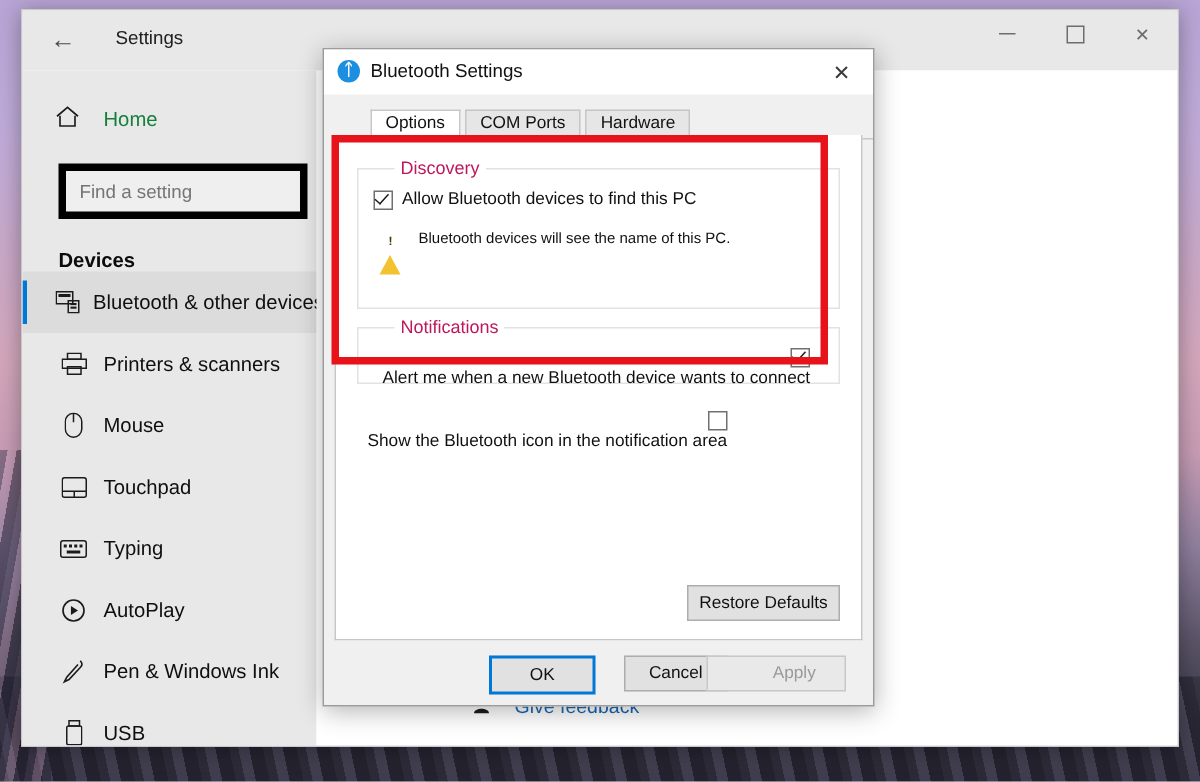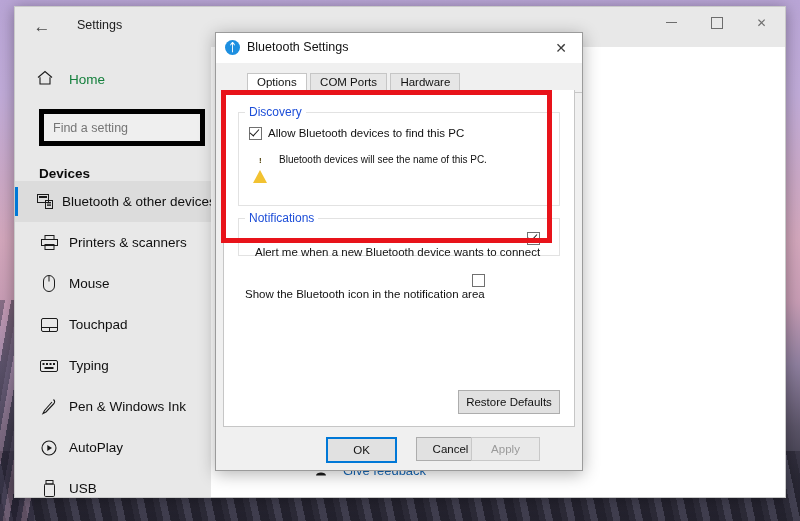--- a/index.html
+++ b/index.html
@@ -74,21 +74,21 @@
     justify-content:center;font-size:14px;color:#3b3b3b;cursor:pointer;}
 
   #tabstrip{position:relative;height:20px;margin:8px 0 0 7px;border-bottom:1px solid #c6c6c6;padding-left:24px;}
   .tab{display:inline-block;padding:2px 9px 3px 9px;font-size:11.5px;color:#111;border:1px solid #c6c6c6;
     background:#e6e6e6;margin-right:-1px;position:relative;top:0;cursor:pointer;}
   .tab.active{background:#fff;border-bottom-color:#fff;}
 
   #tab-pane{position:absolute;left:7px;right:7px;top:57px;bottom:43px;background:#fff;border:1px solid #c6c6c6;border-top:none;}
 
   .group{position:absolute;left:14px;right:14px;border:1px solid #e2e2e2;}
-  .group-title{position:absolute;top:-8px;left:6px;background:#fff;padding:0 4px;font-size:12px;color:#1d4ed8;}
+  .group-title{position:absolute;top:-8px;left:24px;background:#fff;padding:0 4px;font-size:12px;color:#be185d;}
   #group-discovery{top:22px;height:92px;}
   #group-notify{top:128px;height:36px;}
 
   .chk-row{display:flex;align-items:flex-end;position:absolute;}
   .cb{width:11px;height:11px;border:1px solid #707070;background:#fff;display:inline-block;position:relative;
     flex:0 0 auto;margin-top:2px;cursor:pointer;}
   .cb.checked::after{content:"";position:absolute;left:2px;top:-1px;width:4px;height:8px;
     border:solid #1b1b1b;border-width:0 1.6px 1.6px 0;transform:rotate(42deg);}
   .chk-label{font-size:11.5px;color:#111;margin-left:6px;line-height:14px;white-space:nowrap;}
 
@@ -103,21 +103,21 @@
   #chk-show{position:absolute;left:15px;top:182px;flex-direction:column;}
 
   #restore-btn{position:absolute;right:14px;bottom:12px;width:100px;height:22px;background:#e1e1e1;
     border:1px solid #adadad;font-size:11.5px;color:#111;display:flex;align-items:center;justify-content:center;cursor:pointer;}
 
   #dlg-footer{position:absolute;left:0;right:0;bottom:0;height:43px;background:#f0f0f0;}
   .dbtn{position:absolute;top:10px;width:67px;height:22px;border:1px solid #adadad;background:#e1e1e1;
     font-size:11.5px;color:#111;display:flex;align-items:center;justify-content:center;cursor:pointer;}
   #btn-ok{right:185px;border:2px solid #0078d7;background:#e1e1e1;}
   #btn-cancel{right:97px;margin-left:28px;}
-  #btn-apply{right:42px;color:#9a9a9a;background:#e9e9e9;border-color:#c8c8c8;}
+  #btn-apply{right:18px;color:#9a9a9a;background:#e9e9e9;border-color:#c8c8c8;padding-left:24px;}
 
   
   #red-box{position:absolute;left:206px;top:83px;width:331px;height:153px;border:5px solid #e8131a;
     box-sizing:border-box;pointer-events:none;}
 </style>
 </head>
 <body>
 
 <div id="desktop">
   <div class="ridge"></div>
@@ -218,36 +218,36 @@
             <rect x="13" y="3" width="2" height="2" fill="#1b1b1b"></rect>
             <rect x="4.5" y="7" width="9" height="2" fill="#1b1b1b"></rect>
           </svg>
       </span>
       <span class="lbl">Typing</span>
     </div>
 
     <div class="nav-item">
       <span class="accent"></span>
       <span class="ico">
-        <svg width="16" height="17" viewBox="0 0 16 17">
-            <path d="M12.5 1.5 C14 3 14 4.5 12.5 6 L5 14 L2 15.5 L3.5 12.5 L11 4" fill="none" stroke="#1b1b1b" stroke-width="1.1"></path>
-          </svg>
-      </span>
-      <span class="lbl">Pen &amp; Windows Ink</span>
-    </div>
-
-    <div class="nav-item">
-      <span class="accent"></span>
-      <span class="ico">
         <svg width="16" height="16" viewBox="0 0 16 16">
             <circle cx="8" cy="8" r="7" fill="none" stroke="#1b1b1b" stroke-width="1.1"></circle>
             <path d="M6.3 5 L11 8 L6.3 11 Z" fill="#1b1b1b"></path>
           </svg>
       </span>
       <span class="lbl">AutoPlay</span>
+    </div>
+
+    <div class="nav-item">
+      <span class="accent"></span>
+      <span class="ico">
+        <svg width="16" height="17" viewBox="0 0 16 17">
+            <path d="M12.5 1.5 C14 3 14 4.5 12.5 6 L5 14 L2 15.5 L3.5 12.5 L11 4" fill="none" stroke="#1b1b1b" stroke-width="1.1"></path>
+          </svg>
+      </span>
+      <span class="lbl">Pen &amp; Windows Ink</span>
     </div>
 
     <div class="nav-item">
       <span class="accent"></span>
       <span class="ico">
         <svg width="11" height="17" viewBox="0 0 11 17">
             <rect x="2" y="0.5" width="7" height="3.5" fill="none" stroke="#1b1b1b" stroke-width="1"></rect>
             <rect x="0.5" y="4" width="10" height="12.5" rx="1.2" fill="none" stroke="#1b1b1b" stroke-width="1"></rect>
           </svg>
       </span>

